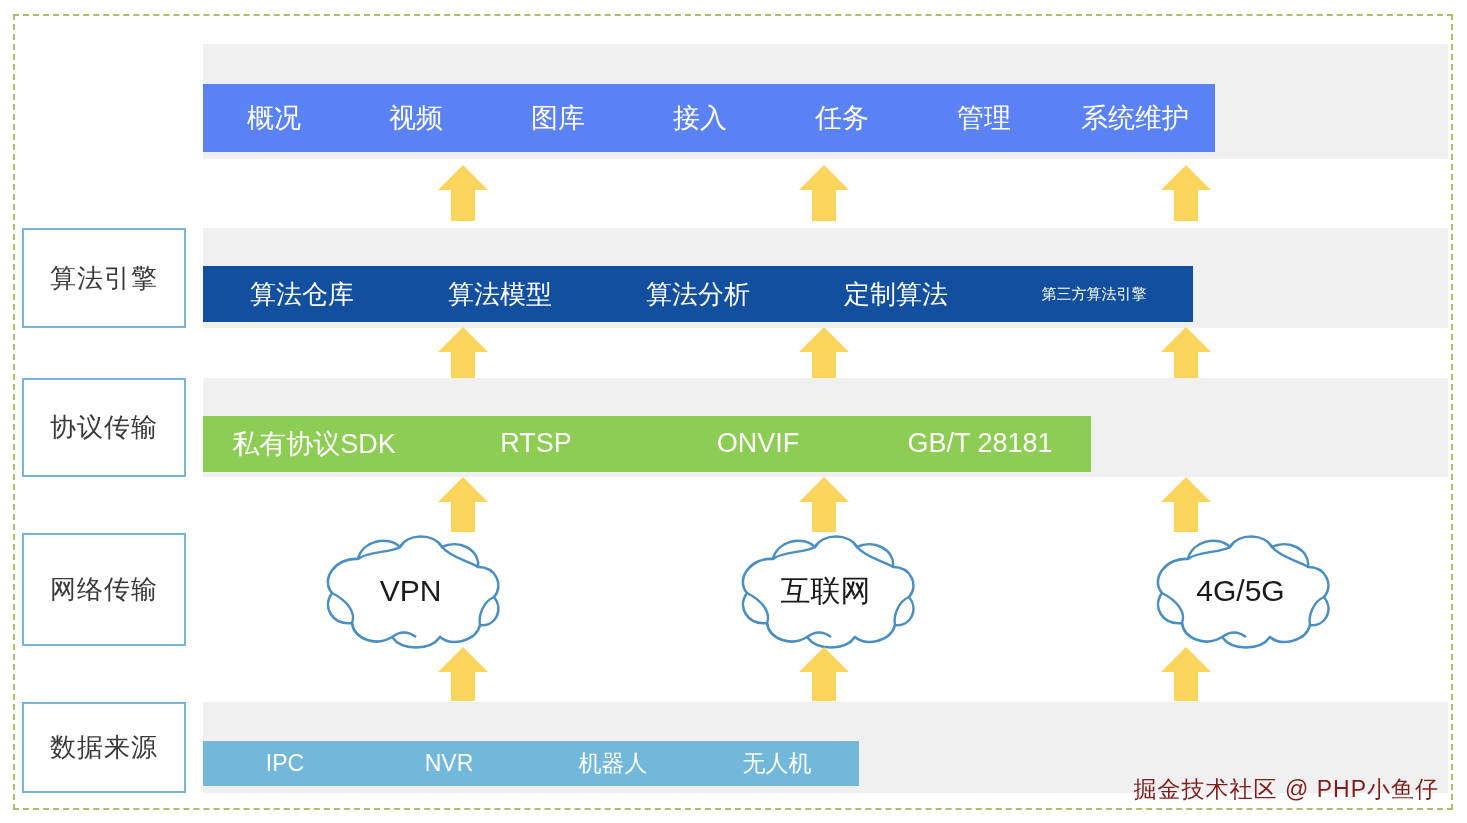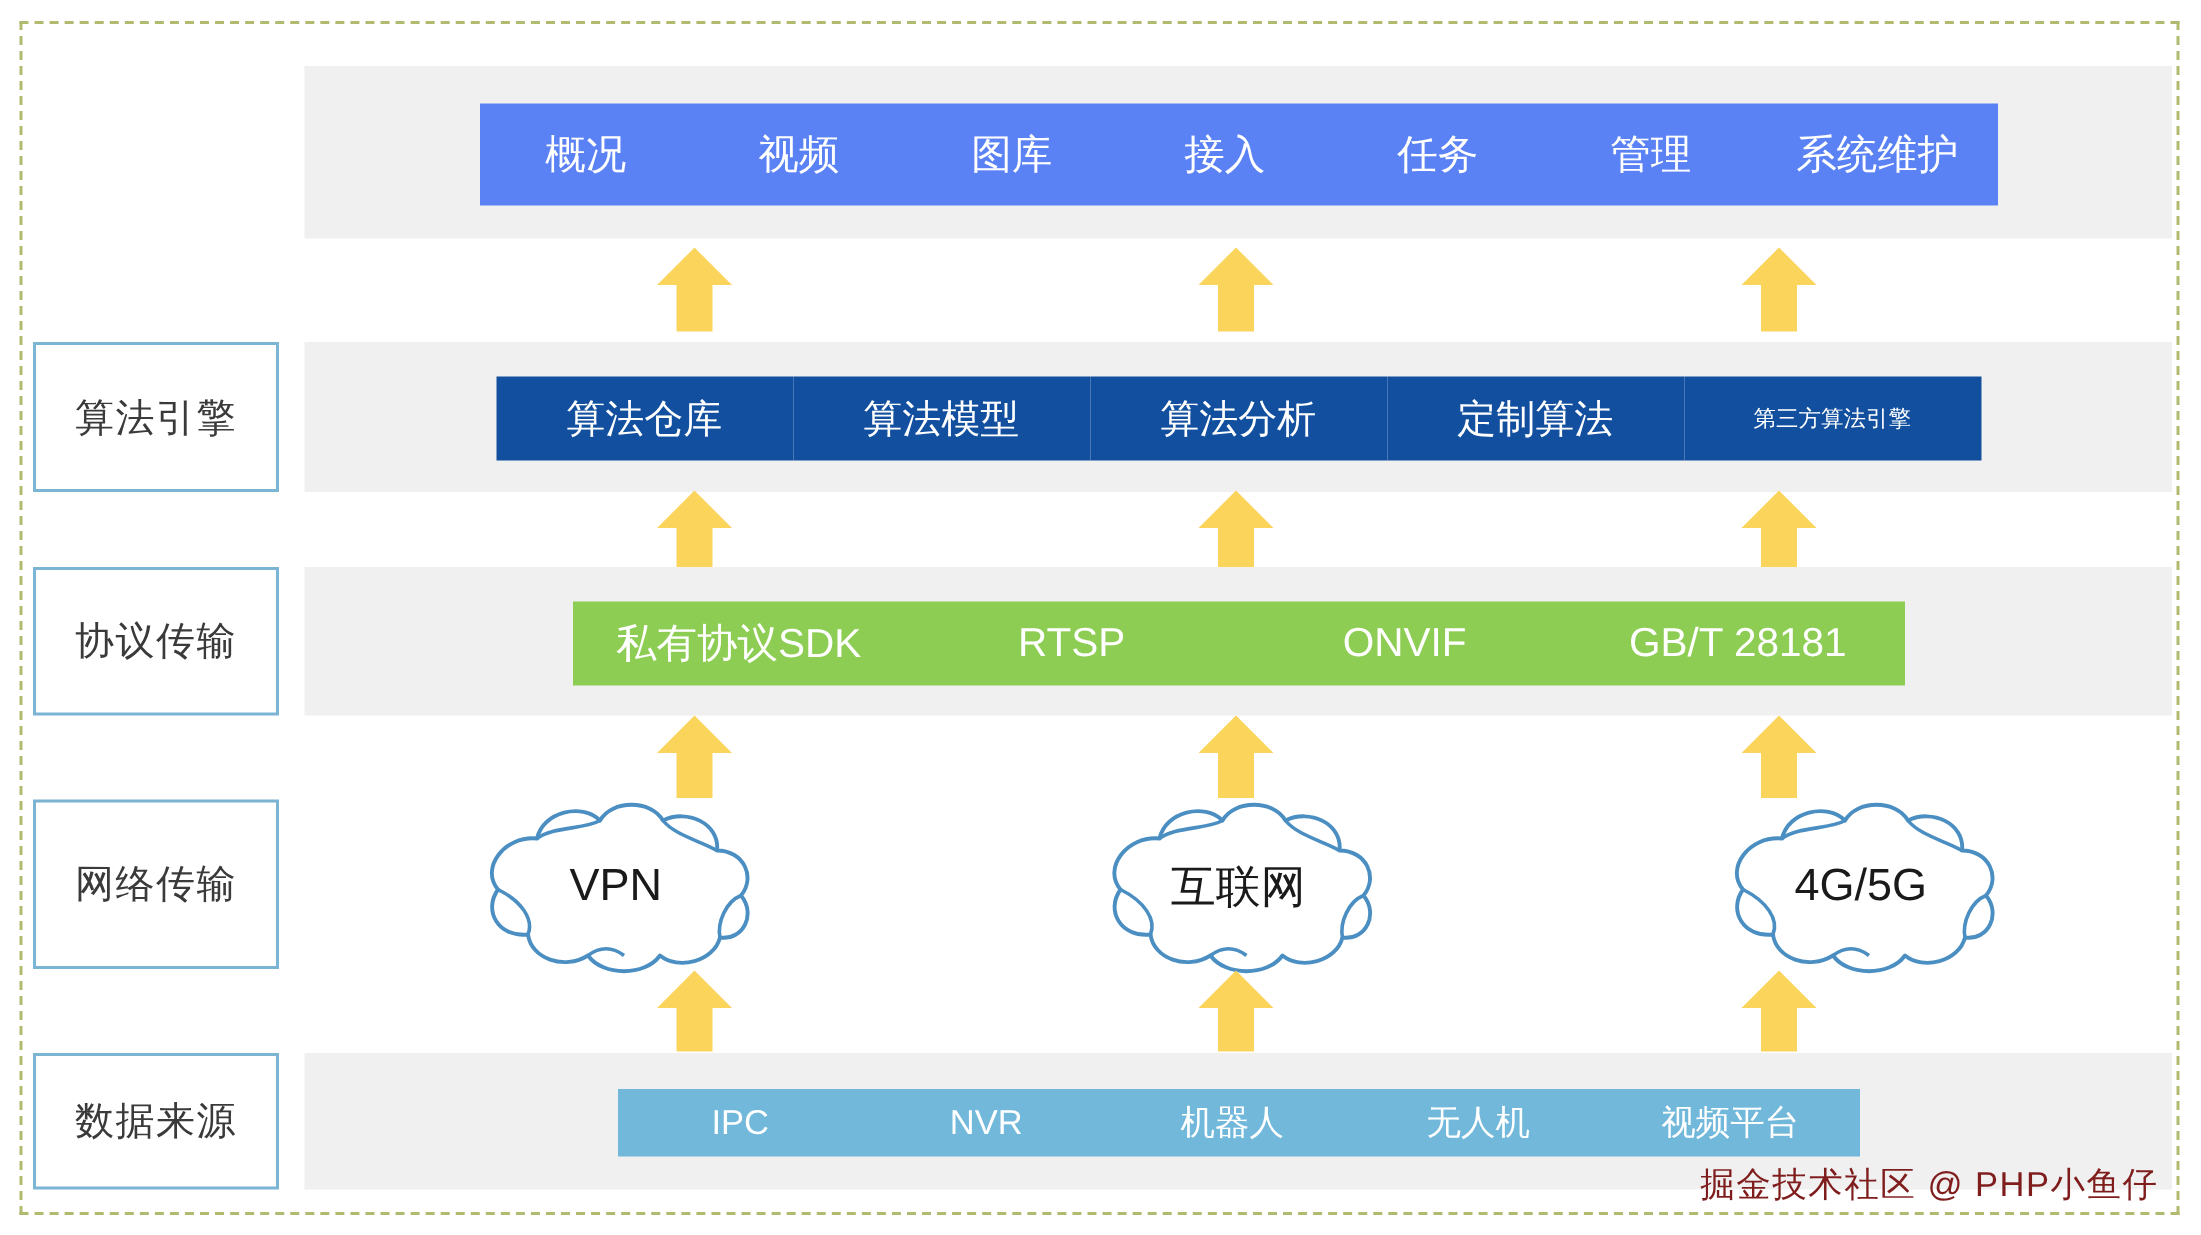--- a/index.html
+++ b/index.html
@@ -48,26 +48,26 @@
   .row-band {
     position: absolute;
     left: 203px;
     width: 1245px;
     background: #f0f0f0;
     box-sizing: border-box;
   }
   .chips {
     position: absolute;
     left: 0;
-    top: 1px;
+    top: 16px;
     width: 100%;
     height: 100%;
     display: flex;
     align-items: center;
-    justify-content: center;
+    justify-content: flex-start;
   }
   .chip {
     display: flex;
     align-items: center;
     justify-content: center;
     color: #ffffff;
     white-space: nowrap;
     box-sizing: border-box;
   }
   
@@ -374,21 +374,18 @@
       </div>
       <div class="chip chip-data">
         <span>NVR</span>
       </div>
       <div class="chip chip-data">
         <span>机器人</span>
       </div>
       <div class="chip chip-data">
         <span>无人机</span>
       </div>
-      <div class="chip chip-data">
-        <span>视频平台</span>
-      </div>
     </div>
   </div>
 
   <div id="watermark">掘金技术社区 @ PHP小鱼仔</div>
 
 </div>
 
 </body></html>

